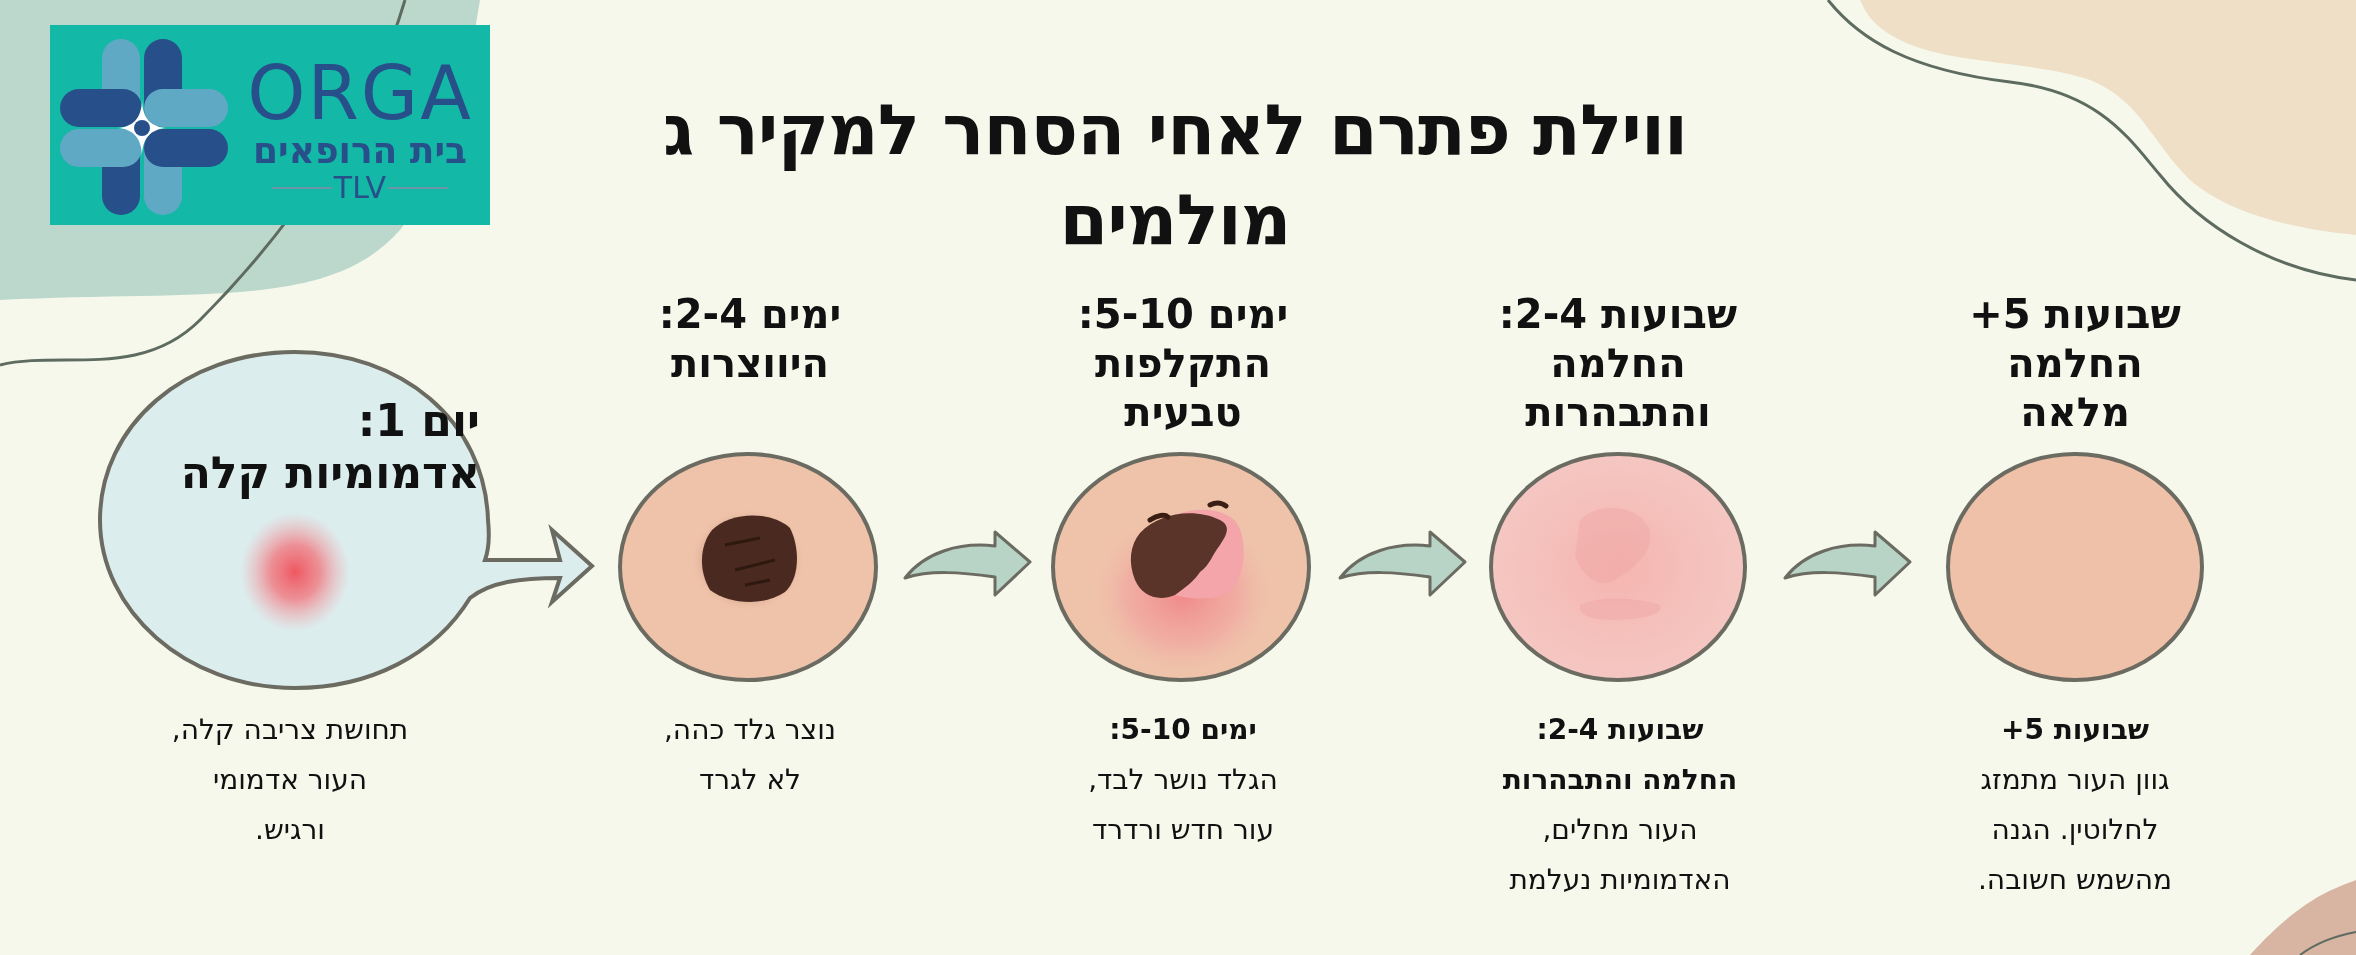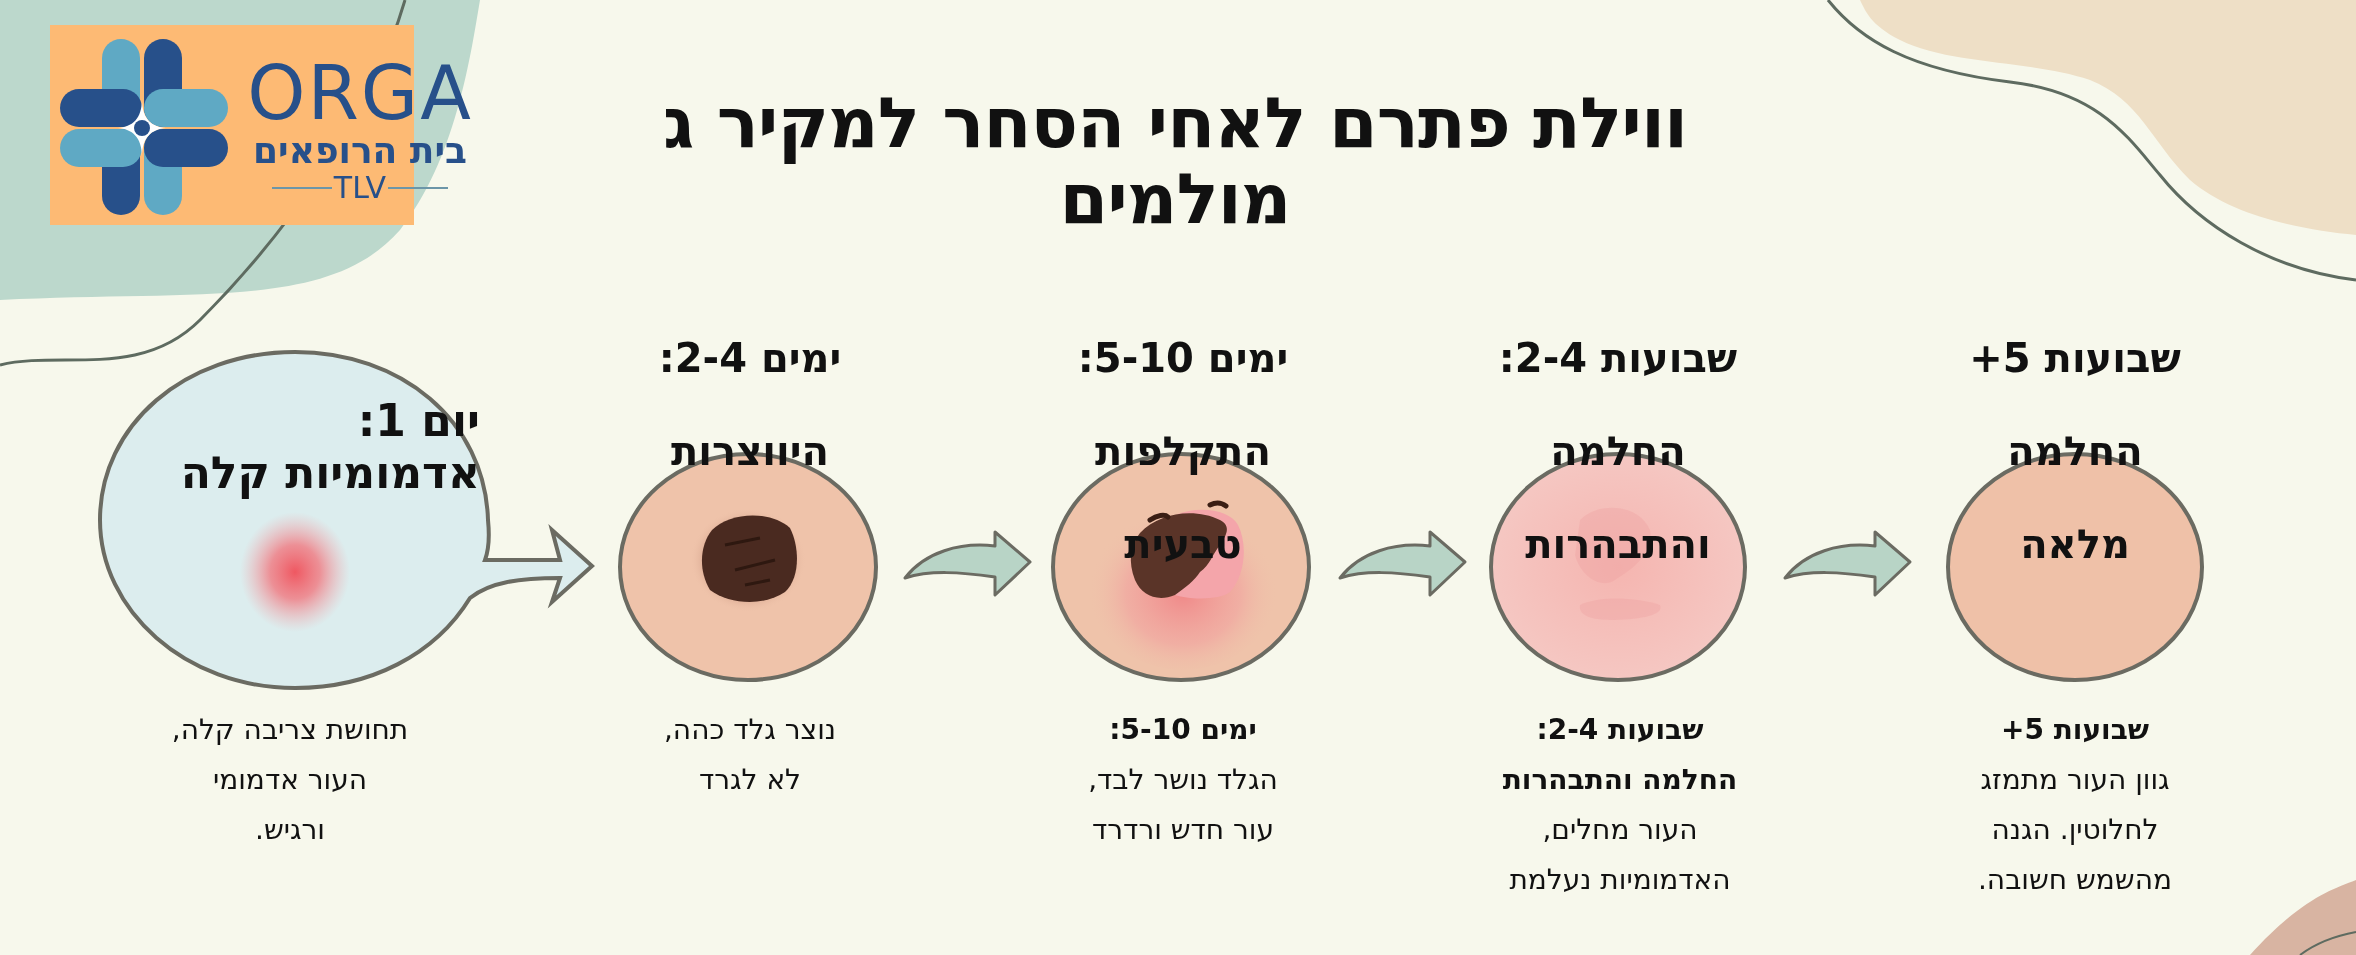--- a/index.html
+++ b/index.html
@@ -5,44 +5,44 @@
     html, body { margin: 0; padding: 0; }
     body {
       width: 2356px; height: 955px; overflow: hidden;
       background: #F7F8EC;
       position: relative;
       font-family: "DejaVu Sans", "Liberation Sans", sans-serif;
       color: #111;
     }
     .bg-svg { position: absolute; left: 0; top: 0; width: 2356px; height: 955px; z-index: 0; }
     .logo {
-      position: absolute; left: 50px; top: 25px; width: 364px; height: 200px;
-      background: #fdba74; z-index: 2;
+      position: absolute; left: 50px; top: 25px; width: 440px; height: 200px;
+      background: #14b8a6; z-index: 2;
     }
     .logo-mark { position: absolute; left: 10px; top: 14px; width: 170px; height: 176px; }
     .logo-word {
       position: absolute; left: 185px; top: 30px; width: 250px; text-align: center;
       color: #27508A;
     }
     .logo-word .orga { font-family: "DejaVu Sans", sans-serif; font-size: 74px; line-height: 76px; letter-spacing: 2px; font-weight: normal; }
     .logo-word .heb { font-size: 36px; line-height: 40px; direction: rtl; font-weight: bold; color: #27508A; }
     .logo-word .tlv { display: flex; align-items: center; justify-content: center; gap: 2px; font-size: 30px; line-height: 34px; color: #27508A; }
     .logo-word .tlv .rule { width: 60px; height: 2px; background: #6C96A8; }
 
     .title {
       position: absolute; left: 545px; top: 85px; width: 1260px; text-align: center;
-      direction: rtl; font-size: 70px; font-weight: bold; line-height: 76px; z-index: 2;
+      direction: rtl; font-size: 70px; font-weight: bold; line-height: 90px; z-index: 2;
       font-family: "DejaVu Sans", sans-serif; letter-spacing: -1px;
     }
 
     .stage-head {
       position: absolute; direction: rtl; text-align: center; font-weight: bold;
       font-size: 40px; line-height: 49px; z-index: 2; width: 360px;
     }
-    .stage-head span { display: block; margin-top: 44px; }
+    .stage-head span { display: block; }
 
     .diagram-svg { position: absolute; left: 0; top: 0; width: 2356px; height: 955px; z-index: 1; }
 
     .bubble-text {
       position: absolute; left: 110px; top: 395px; width: 370px; text-align: right;
       direction: rtl; font-weight: bold; font-size: 44px; line-height: 52px; z-index: 3;
     }
     .bubble-text span { display: block; }
 
     .desc {

